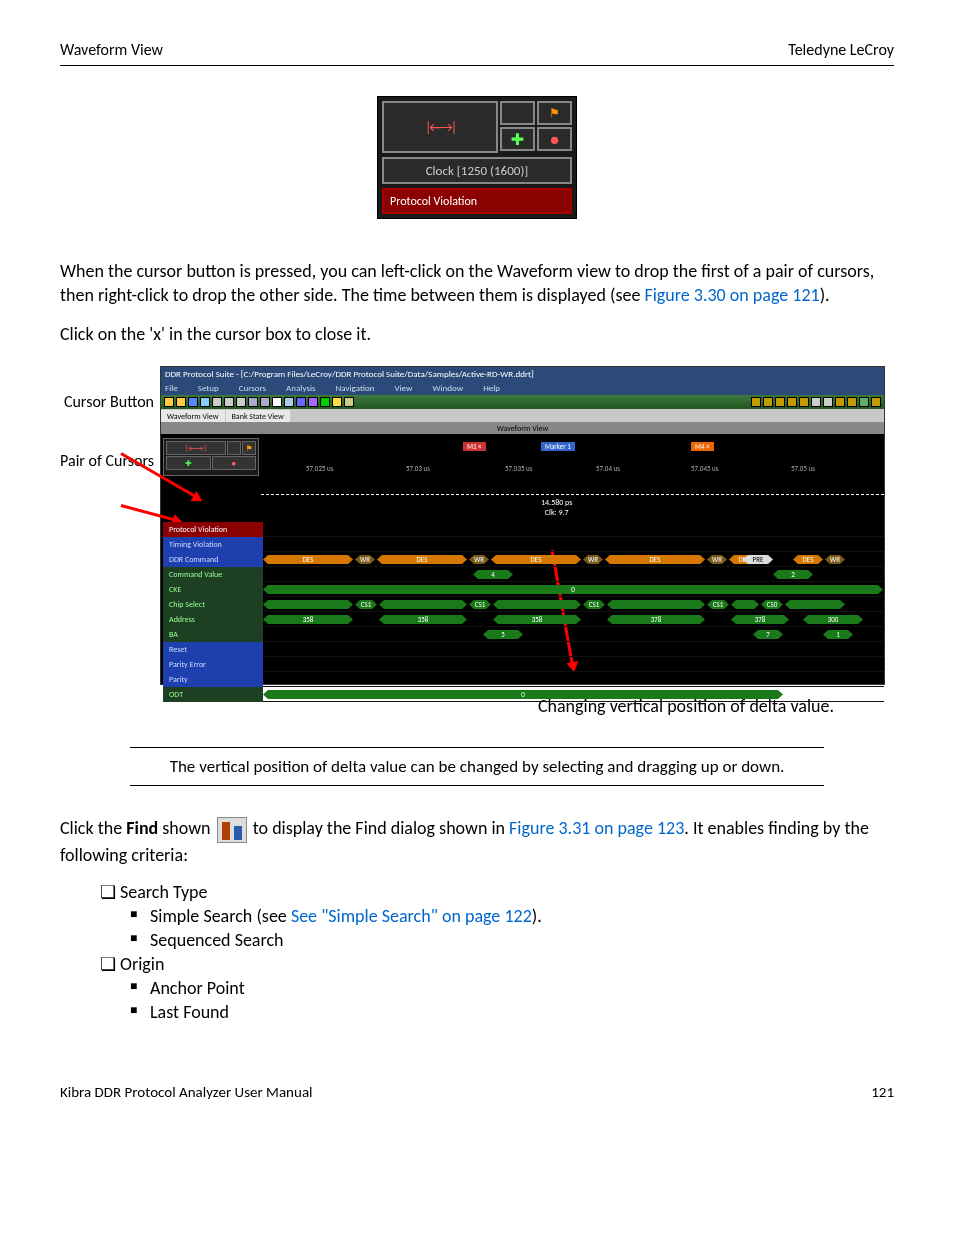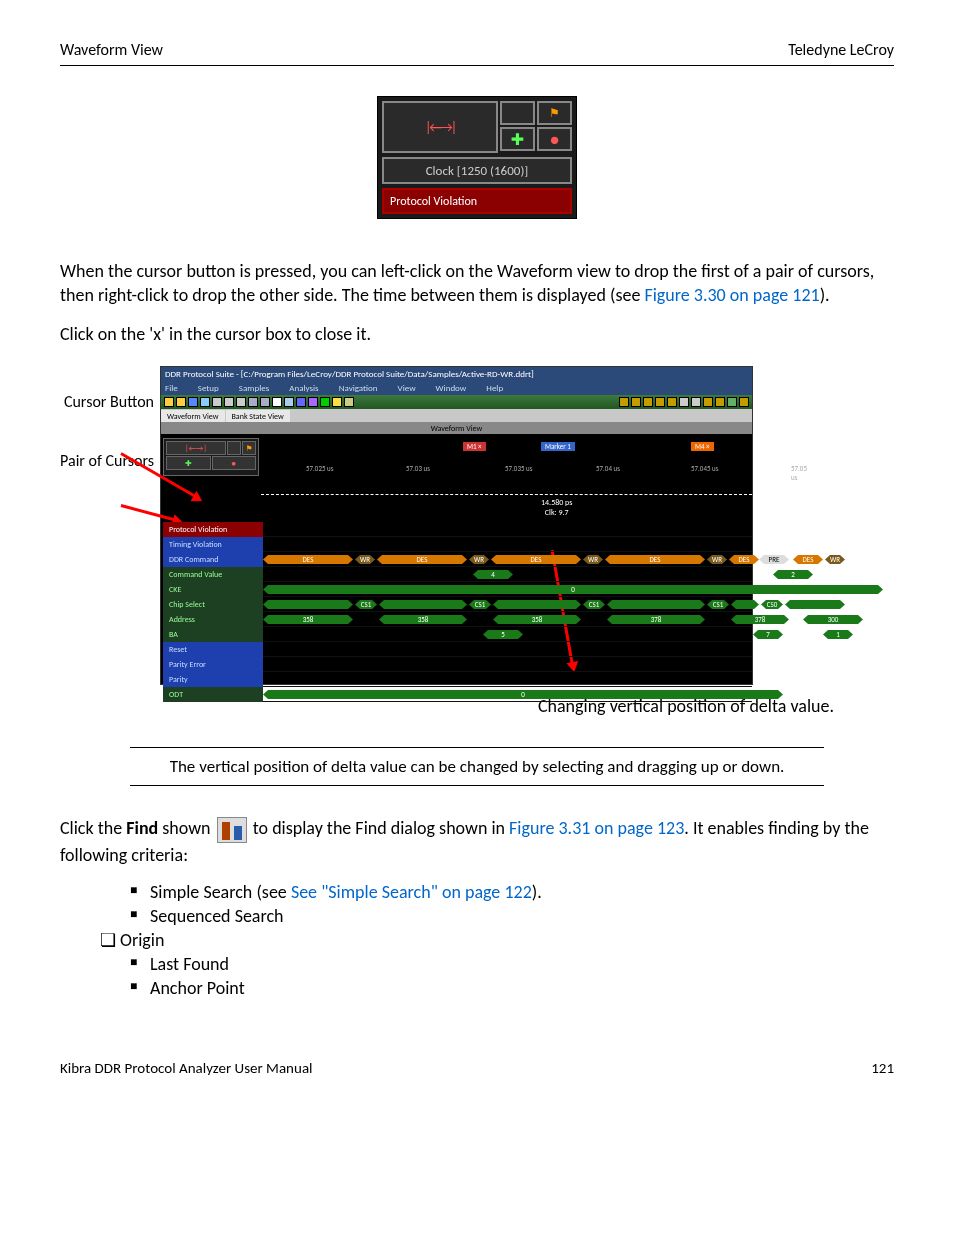--- a/index.html
+++ b/index.html
@@ -20,21 +20,21 @@
   .cp-minus{color:#f55;font-size:16px;}
   .cp-clock{margin-top:4px;border:2px solid #888;background:#2a2a2a;color:#ccc;text-align:center;font-size:13px;padding:4px 0;}
   .cp-pv{margin-top:4px;border:2px solid #a00;background:#8b0000;color:#fff;text-align:left;font-size:12px;padding:4px 6px;}
 
   .para{margin:0 0 14px 0;line-height:1.35;}
   .link{color:#0066cc;}
 
   .diagram{display:flex;margin:20px 0 10px;align-items:flex-start;}
   .diagram-labels{width:100px;font-size:16px;text-align:right;padding-right:6px;line-height:1.2;}
   .lbl{margin-bottom:40px;}
-  .diagram-img{width:593px;background:#fdba74;border:1px solid #333;font-size:8px;color:#aaa;}
+  .diagram-img{width:725px;background:#fdba74;border:1px solid #333;font-size:8px;color:#aaa;}
   .dw-title{background:#2b4a7a;color:#fff;padding:1px 4px;font-size:9px;}
   .dw-menu{background:#2b4a7a;color:#cde;padding:2px 4px;font-size:9px;display:flex;gap:20px;}
   .dw-toolbar{background:linear-gradient(#3d7a3d,#225522);height:14px;display:flex;align-items:center;gap:3px;padding:0 3px;}
   .tb-ico{width:10px;height:10px;background:#ffcc44;border:1px solid #000;font-size:6px;}
   .tb-grp-l{display:flex;gap:2px;}
   .tb-grp-r{display:flex;gap:2px;margin-left:auto;filter:hue-rotate(20deg);}
   .dw-tabs{background:#c8c8c8;display:flex;gap:1px;padding-top:1px;}
   .dw-tab{background:#e8e8e8;color:#000;font-size:8px;padding:1px 6px;}
   .dw-stripe{background:#888;color:#000;text-align:center;font-size:8px;padding:1px 0;}
   .dw-body{position:relative;height:250px;background:#000;}
@@ -130,21 +130,21 @@
 <div class="diagram">
   <div class="diagram-labels">
     <div class="lbl" style="margin-top:26px">Cursor Button</div>
     <div class="lbl">Pair of Cursors</div>
   </div>
   <div class="diagram-img">
     <div class="dw-title">DDR Protocol Suite - [C:/Program Files/LeCroy/DDR Protocol Suite/Data/Samples/Active-RD-WR.ddrt]</div>
     <div class="dw-menu">
       <span>File</span>
       <span>Setup</span>
-      <span>Samples</span>
+      <span>Cursors</span>
       <span>Analysis</span>
       <span>Navigation</span>
       <span>View</span>
       <span>Window</span>
       <span>Help</span>
     </div>
     <div class="dw-toolbar">
       <div class="tb-grp-l">
           <div class="tb-ico"></div>
           <div class="tb-ico"></div>
@@ -238,21 +238,21 @@
         <div class="track">
           <div class="seg hex-o" style="left:0;width:90px">DES</div>
           <div class="seg hex-b" style="left:92px;width:20px">WR</div>
           <div class="seg hex-o" style="left:114px;width:90px">DES</div>
           <div class="seg hex-b" style="left:206px;width:20px">WR</div>
           <div class="seg hex-o" style="left:228px;width:90px">DES</div>
           <div class="seg hex-b" style="left:320px;width:20px">WR</div>
           <div class="seg hex-o" style="left:342px;width:100px">DES</div>
           <div class="seg hex-b" style="left:444px;width:20px">WR</div>
           <div class="seg hex-o" style="left:466px;width:30px">DES</div>
-          <div class="seg hex-g" style="left:496px;width:30px;background:#ddd;color:#000">PRE</div>
+          <div class="seg hex-g" style="left:480px;width:30px;background:#ddd;color:#000">PRE</div>
           <div class="seg hex-o" style="left:530px;width:30px">DES</div>
           <div class="seg hex-b" style="left:562px;width:20px">WR</div>
         </div>
         <div class="track">
             <div class="seg hex-g" style="left:210px;width:40px">4</div>
             <div class="seg hex-g" style="left:510px;width:40px">2</div>
           </div>
         <div class="track">
             <div class="seg hex-g" style="left:0;width:620px">0</div>
           </div>
@@ -294,25 +294,26 @@
 </div>
 <div class="diagram-caption">Changing vertical position of delta value.</div>
 
 <div class="inset-box">The vertical position of delta value can be changed by selecting and dragging up or down.</div>
 
 <p class="para">
   <span>Click the </span><b>Find</b><span> shown </span><span class="find-icon"></span><span> to display the Find dialog shown in </span><span class="link">Figure 3.31 on page 123</span><span>. It enables finding by the following criteria:</span>
 </p>
 
 <div class="list">
+  <div class="li1">Search Type</div>
   <div class="li2">
     <span>Simple Search (see </span><span class="link">See "Simple Search" on page 122</span><span>).</span>
   </div>
   <div class="li2">Sequenced Search</div>
   <div class="li1">Origin</div>
+  <div class="li2">Anchor Point</div>
   <div class="li2">Last Found</div>
-  <div class="li2">Anchor Point</div>
 </div>
 
 <div class="footer">
   <span>Kibra DDR Protocol Analyzer User Manual</span>
   <span>121</span>
 </div>
 
 </body></html>

